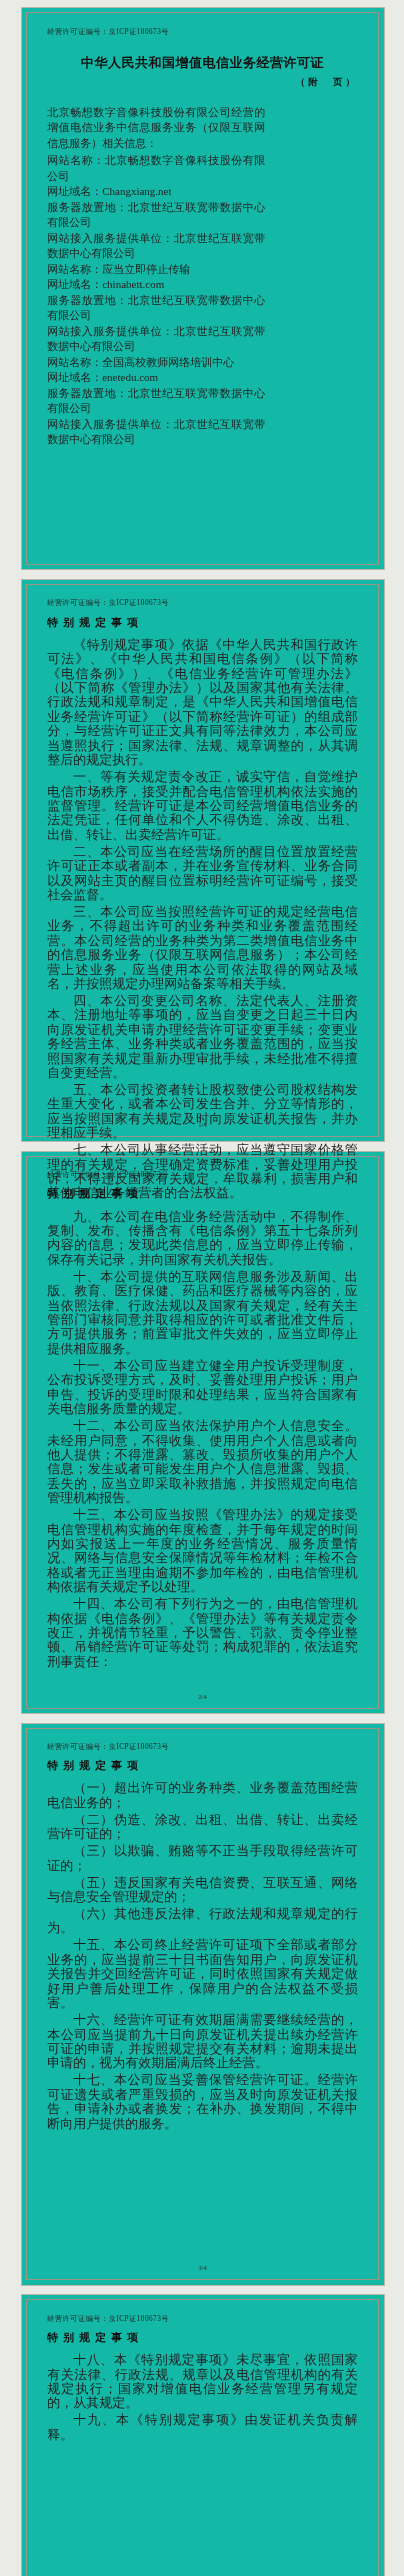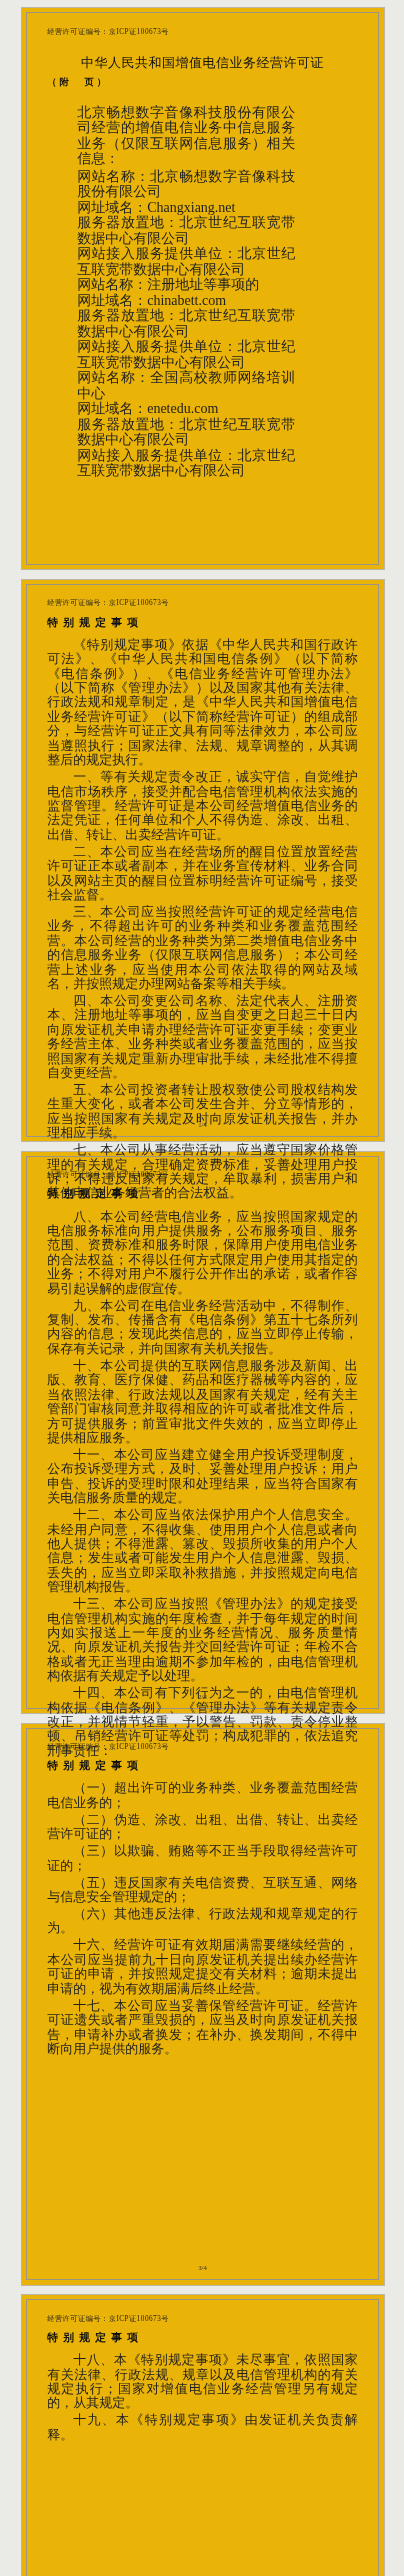--- a/index.html
+++ b/index.html
@@ -12,21 +12,21 @@
   .doc {
     width: 405px;
     margin: 0 auto;
     padding: 7.2px 0 9.3px;
   }
   .page {
     box-sizing: border-box;
     width: 364px;
     height: 563px;
     margin: 0 auto 8.8px;
-    background: #eab308;
+    background: #14b8a6;
     border: 0.5px solid #bdb5a6;
     padding: 4.1px;
   }
   .page:last-child { margin-bottom: 0; }
   .frame {
     box-sizing: border-box;
     position: relative;
     height: 100%;
     border: 1px solid #9c9486;
     padding: 13.4px 20.6px 12.4px;
@@ -34,36 +34,35 @@
   .lic-no {
     font-size: 7.2px;
     letter-spacing: 0.5px;
     color: #1d1d1d;
   }
   
   .main-title {
     margin: 17.5px 0 4.1px;
     text-align: center;
     font-size: 13px;
-    font-weight: normal;
+    font-weight: bold;
     letter-spacing: 0.5px;
     color: #111;
   }
   .sub-title {
-    text-align: left;
+    text-align: right;
     font-size: 9.3px;
     font-weight: bold;
     letter-spacing: 3.1px;
     margin-bottom: 15.5px;
     color: #111;
   }
   .annex-body {
     width: 218px;
-    margin-left: 30px;
-    font-size: 14px;
+    font-size: 11px;
     line-height: 15.5px;
   }
   .annex-body p { margin: 0; text-align: justify; }
   .intro { margin-bottom: 2.1px !important; }
   
   .sp-title {
     margin: 7.2px 0 8.2px;
     font-size: 10.8px;
     font-weight: bold;
     letter-spacing: 5.2px;
@@ -98,21 +97,21 @@
         <span>经营许可证编号：</span><span>京ICP证100673号</span>
       </div>
       <h1 class="main-title">中华人民共和国增值电信业务经营许可证</h1>
       <div class="sub-title">（附　页）</div>
       <div class="annex-body">
         <p class="intro">北京畅想数字音像科技股份有限公司经营的增值电信业务中信息服务业务（仅限互联网信息服务）相关信息：</p>
         <p><span>网站名称：</span><span>北京畅想数字音像科技股份有限公司</span></p>
         <p><span>网址域名：</span><span>Changxiang.net</span></p>
         <p><span>服务器放置地：</span><span>北京世纪互联宽带数据中心有限公司</span></p>
         <p><span>网站接入服务提供单位：</span><span>北京世纪互联宽带数据中心有限公司</span></p>
-        <p><span>网站名称：</span><span>注册地址等事项的</span></p>
+        <p><span>网站名称：</span><span>应当立即停止传输</span></p>
         <p><span>网址域名：</span><span>chinabett.com</span></p>
         <p><span>服务器放置地：</span><span>北京世纪互联宽带数据中心有限公司</span></p>
         <p><span>网站接入服务提供单位：</span><span>北京世纪互联宽带数据中心有限公司</span></p>
         <p><span>网站名称：</span><span>全国高校教师网络培训中心</span></p>
         <p><span>网址域名：</span><span>enetedu.com</span></p>
         <p><span>服务器放置地：</span><span>北京世纪互联宽带数据中心有限公司</span></p>
         <p><span>网站接入服务提供单位：</span><span>北京世纪互联宽带数据中心有限公司</span></p>
       </div>
     </div>
   </section>
@@ -136,44 +135,44 @@
     </div>
   </section>
 
   <section class="page">
     <div class="frame">
       <div class="lic-no">
         <span>经营许可证编号：</span><span>京ICP证100673号</span>
       </div>
       <h2 class="sp-title">特别规定事项</h2>
       <div class="sp-body">
-        <p>八、本公司经营电信业务，应当按照国家规定的电信服务标准向用户提供服务，公布服务项目、服务范围、资费标准和服务时限，保障用户使用电信业务的合法权益；不得以任何方式限定用户使用其指定的业务；不得对用户不履行公开作出的承诺，或者作容易引起误解的虚假宣传。</p>
         <p>九、本公司在电信业务经营活动中，不得制作、复制、发布、传播含有《电信条例》第五十七条所列内容的信息；发现此类信息的，应当立即停止传输，保存有关记录，并向国家有关机关报告。</p>
         <p>十、本公司提供的互联网信息服务涉及新闻、出版、教育、医疗保健、药品和医疗器械等内容的，应当依照法律、行政法规以及国家有关规定，经有关主管部门审核同意并取得相应的许可或者批准文件后，方可提供服务；前置审批文件失效的，应当立即停止提供相应服务。</p>
         <p>十一、本公司应当建立健全用户投诉受理制度，公布投诉受理方式，及时、妥善处理用户投诉；用户申告、投诉的受理时限和处理结果，应当符合国家有关电信服务质量的规定。</p>
         <p>十二、本公司应当依法保护用户个人信息安全。未经用户同意，不得收集、使用用户个人信息或者向他人提供；不得泄露、篡改、毁损所收集的用户个人信息；发生或者可能发生用户个人信息泄露、毁损、丢失的，应当立即采取补救措施，并按照规定向电信管理机构报告。</p>
-        <p>十三、本公司应当按照《管理办法》的规定接受电信管理机构实施的年度检查，并于每年规定的时间内如实报送上一年度的业务经营情况、服务质量情况、向原发证机关报告并交回经营许可证；年检不合格或者无正当理由逾期不参加年检的，由电信管理机构依据有关规定予以处理。</p>
+        <p>十三、本公司应当按照《管理办法》的规定接受电信管理机构实施的年度检查，并于每年规定的时间内如实报送上一年度的业务经营情况、服务质量情况、网络与信息安全保障情况等年检材料；年检不合格或者无正当理由逾期不参加年检的，由电信管理机构依据有关规定予以处理。</p>
         <p>十四、本公司有下列行为之一的，由电信管理机构依据《电信条例》、《管理办法》等有关规定责令改正，并视情节轻重，予以警告、罚款、责令停业整顿、吊销经营许可证等处罚；构成犯罪的，依法追究刑事责任：</p>
       </div>
       <div class="page-no">2/4</div>
     </div>
   </section>
 
   <section class="page">
     <div class="frame">
       <div class="lic-no">
         <span>经营许可证编号：</span><span>京ICP证100673号</span>
       </div>
       <h2 class="sp-title">特别规定事项</h2>
       <div class="sp-body">
         <p>（一）超出许可的业务种类、业务覆盖范围经营电信业务的；</p>
         <p>（二）伪造、涂改、出租、出借、转让、出卖经营许可证的；</p>
         <p>（三）以欺骗、贿赂等不正当手段取得经营许可证的；</p>
         <p>（五）违反国家有关电信资费、互联互通、网络与信息安全管理规定的；</p>
         <p>（六）其他违反法律、行政法规和规章规定的行为。</p>
+        <p>十五、本公司终止经营许可证项下全部或者部分业务的，应当提前三十日书面告知用户，向原发证机关报告并交回经营许可证，同时依照国家有关规定做好用户善后处理工作，保障用户的合法权益不受损害。</p>
         <p>十六、经营许可证有效期届满需要继续经营的，本公司应当提前九十日向原发证机关提出续办经营许可证的申请，并按照规定提交有关材料；逾期未提出申请的，视为有效期届满后终止经营。</p>
         <p>十七、本公司应当妥善保管经营许可证。经营许可证遗失或者严重毁损的，应当及时向原发证机关报告，申请补办或者换发；在补办、换发期间，不得中断向用户提供的服务。</p>
       </div>
       <div class="page-no">3/4</div>
     </div>
   </section>
 
   <section class="page">
     <div class="frame">
       <div class="lic-no">

